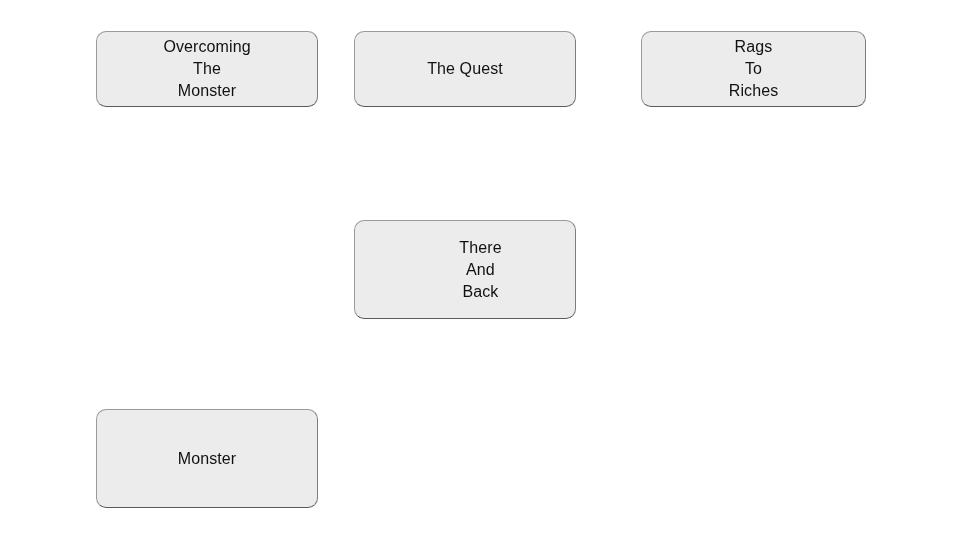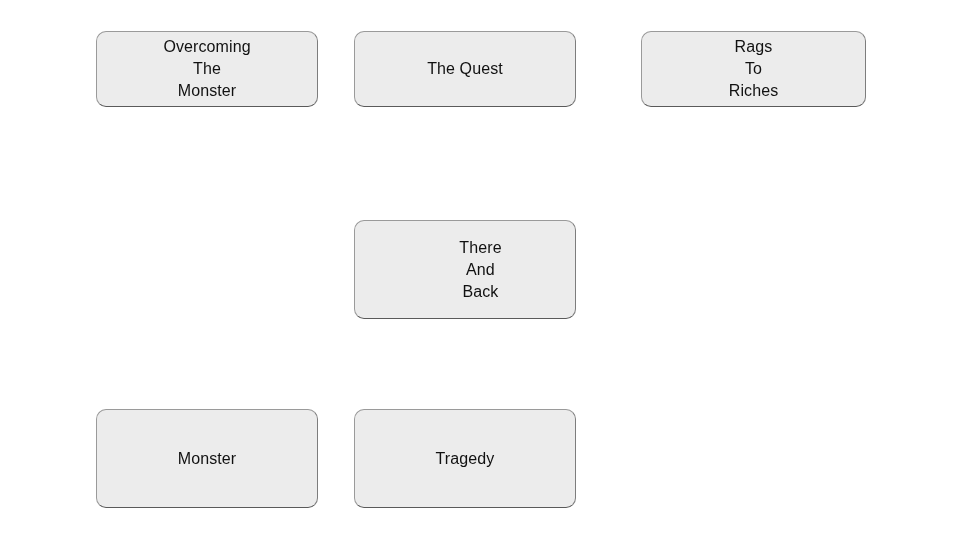--- a/index.html
+++ b/index.html
@@ -78,18 +78,15 @@
   <div class="node col-2 row-2">
     <span class="node-label">There
 And
 Back</span>
   </div>
 
   <div class="node col-1 row-3">
     <span class="node-label">Monster</span>
   </div>
 
-  <div class="node col-2 row-3">
-    <span class="node-label">Tragedy</span>
-  </div>
 
 
 </div>
 
 </body></html>

